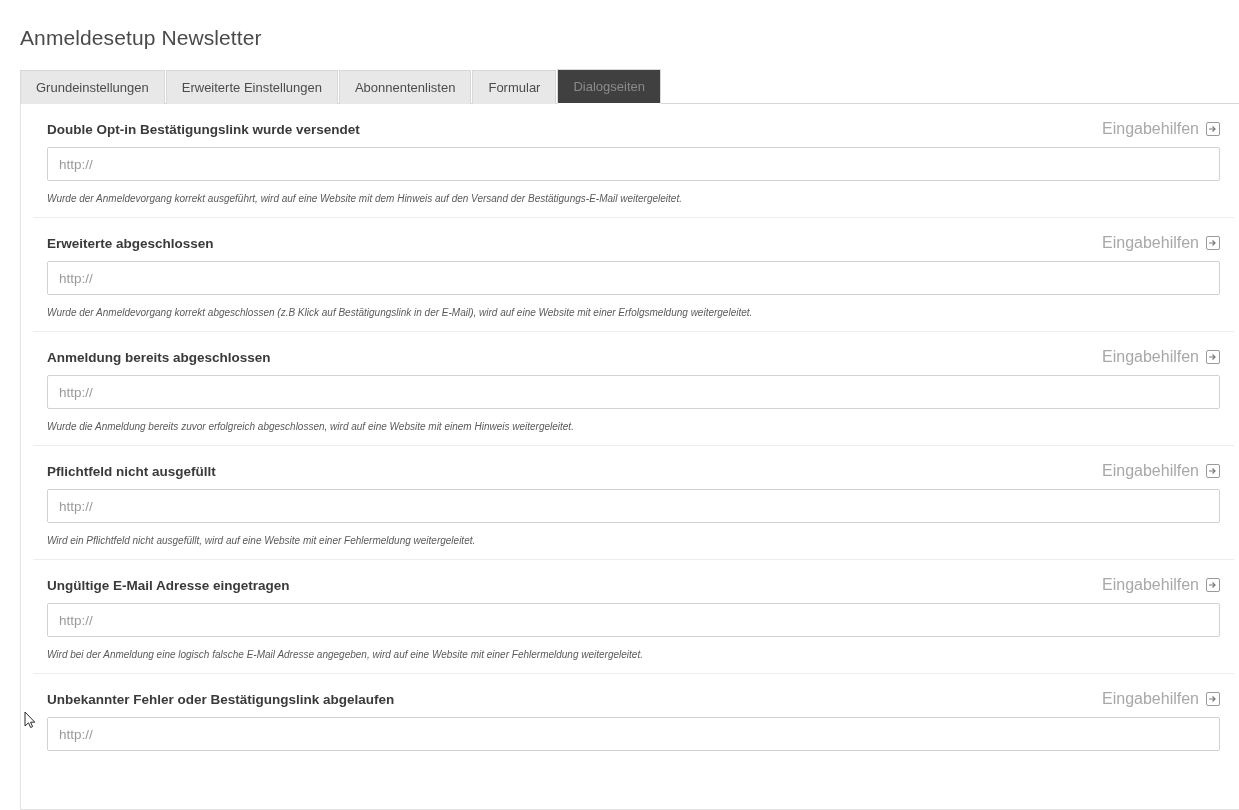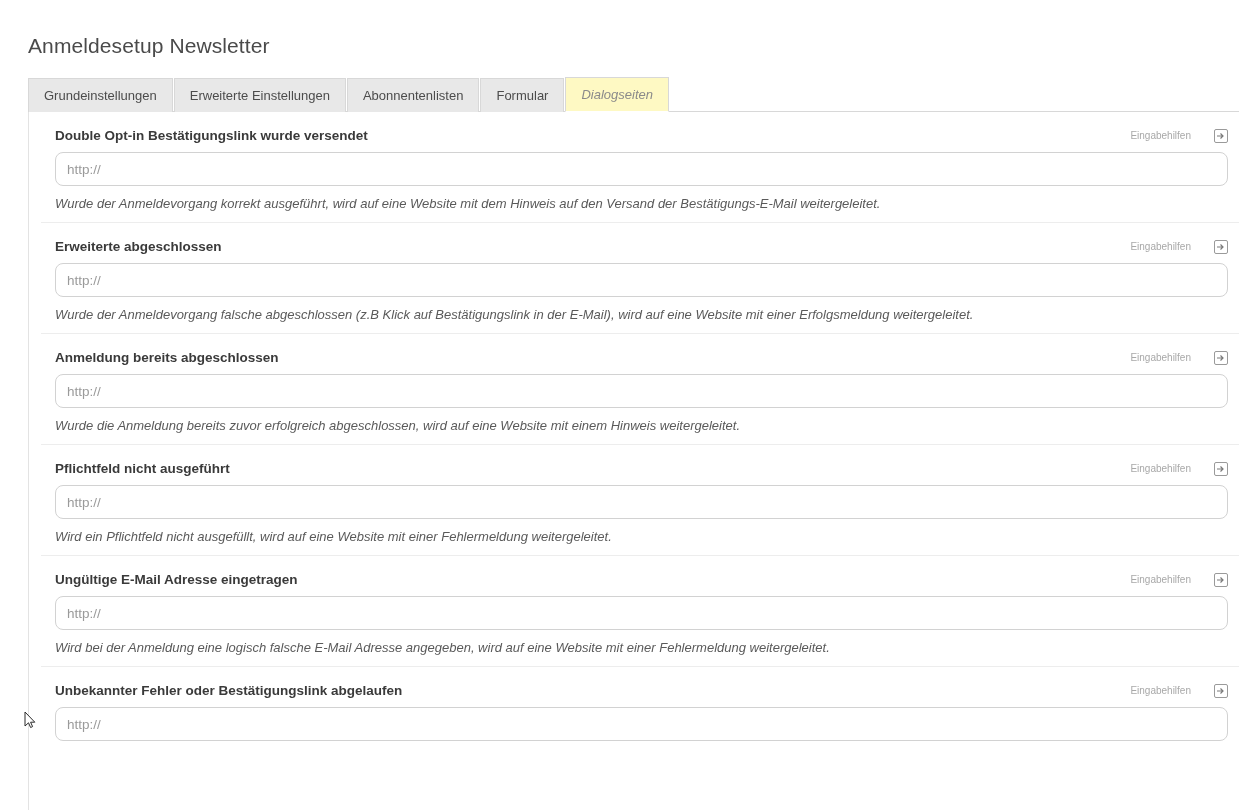--- a/index.html
+++ b/index.html
@@ -10,21 +10,21 @@
     height: 810px;
     background: #ffffff;
     font-family: "Liberation Sans", sans-serif;
     color: #3c3c3c;
     overflow: hidden;
   }
   .page {
     position: relative;
     width: 1239px;
     height: 584px;
-    padding: 16px;
+    padding: 8px;
   }
   .page-title {
     font-size: 21px;
     font-weight: 400;
     color: #4a4a4a;
     margin: 0;
     padding: 18px 0 0 12px;
     letter-spacing: 0.1px;
   }
   .tabs {
@@ -43,24 +43,23 @@
     border-bottom: none;
     padding: 9px 15px 8px 15px;
     margin-right: 1px;
     line-height: 16px;
     cursor: pointer;
     position: relative;
     top: 1px;
     white-space: nowrap;
   }
   .tab.active {
-    background: #fef9c3;
+    background: #404040;
     color: #8a8a8a;
     border-bottom: 1px solid #ffffff;
-    font-style: italic;
   }
   .content {
     width: 1227px;
     margin-left: 12px;
     padding: 0 12px 0 12px;
     border-left: 1px solid #e3e3e3;
     border-right: 1px solid #ec4899;
     border-bottom: 1px solid #e3e3e3;
     background: #fff;
     height: 706px;
@@ -78,48 +77,48 @@
     margin-bottom: 9px;
   }
   .field-label {
     font-size: 13.5px;
     font-weight: bold;
     color: #3a3a3a;
   }
   .field-help {
     display: flex;
     align-items: center;
-    gap: 23px;
-    font-size: 10px;
+    gap: 7px;
+    font-size: 16px;
     color: #a8a8a8;
     cursor: pointer;
   }
   .help-icon {
     display: inline-block;
     width: 14px;
     height: 14px;
     line-height: 14px;
   }
   .help-icon svg { display: block; }
   .field-input {
     width: 100%;
     height: 34px;
     border: 1px solid #d2d2d2;
-    border-radius: 8px;
+    border-radius: 2px;
     padding: 0 11px;
     font-size: 13.5px;
     font-family: "Liberation Sans", sans-serif;
     color: #3c3c3c;
     background: #fff;
     outline: none;
   }
   .field-input::placeholder { color: #9a9a9a; }
   .field-desc {
     margin-top: 9px;
-    font-size: 13px;
+    font-size: 10px;
     font-style: italic;
     color: #5a5a5a;
     line-height: 17px;
   }
   .cursor {
     position: absolute;
     left: 24px;
     top: 711px;
     width: 12px;
     height: 18px;
@@ -167,21 +166,21 @@
           <span>Eingabehilfen</span>
           <span class="help-icon">
             <svg width="14" height="14" viewBox="0 0 14 14">
                 <rect x="0.5" y="0.5" width="13" height="13" rx="1.5" fill="#ffffff" stroke="#9a9a9a"></rect>
                 <path d="M3 7h6M6.5 4.5L9 7l-2.5 2.5" stroke="#7a7a7a" fill="none" stroke-width="1.2"></path>
               </svg>
           </span>
         </span>
       </div>
       <input class="field-input" type="text" value="" placeholder="http://" style="">
-      <div class="field-desc">Wurde der Anmeldevorgang falsche abgeschlossen (z.B Klick auf Bestätigungslink in der E-Mail), wird auf eine Website mit einer Erfolgsmeldung weitergeleitet.</div>
+      <div class="field-desc">Wurde der Anmeldevorgang korrekt abgeschlossen (z.B Klick auf Bestätigungslink in der E-Mail), wird auf eine Website mit einer Erfolgsmeldung weitergeleitet.</div>
     </div>
 
     <div class="field-block">
       <div class="field-head">
         <span class="field-label">Anmeldung bereits abgeschlossen</span>
         <span class="field-help">
           <span>Eingabehilfen</span>
           <span class="help-icon">
             <svg width="14" height="14" viewBox="0 0 14 14">
                 <rect x="0.5" y="0.5" width="13" height="13" rx="1.5" fill="#ffffff" stroke="#9a9a9a"></rect>
@@ -189,21 +188,21 @@
               </svg>
           </span>
         </span>
       </div>
       <input class="field-input" type="text" value="" placeholder="http://" style="">
       <div class="field-desc">Wurde die Anmeldung bereits zuvor erfolgreich abgeschlossen, wird auf eine Website mit einem Hinweis weitergeleitet.</div>
     </div>
 
     <div class="field-block">
       <div class="field-head">
-        <span class="field-label">Pflichtfeld nicht ausgeführt</span>
+        <span class="field-label">Pflichtfeld nicht ausgefüllt</span>
         <span class="field-help">
           <span>Eingabehilfen</span>
           <span class="help-icon">
             <svg width="14" height="14" viewBox="0 0 14 14">
                 <rect x="0.5" y="0.5" width="13" height="13" rx="1.5" fill="#ffffff" stroke="#9a9a9a"></rect>
                 <path d="M3 7h6M6.5 4.5L9 7l-2.5 2.5" stroke="#7a7a7a" fill="none" stroke-width="1.2"></path>
               </svg>
           </span>
         </span>
       </div>

